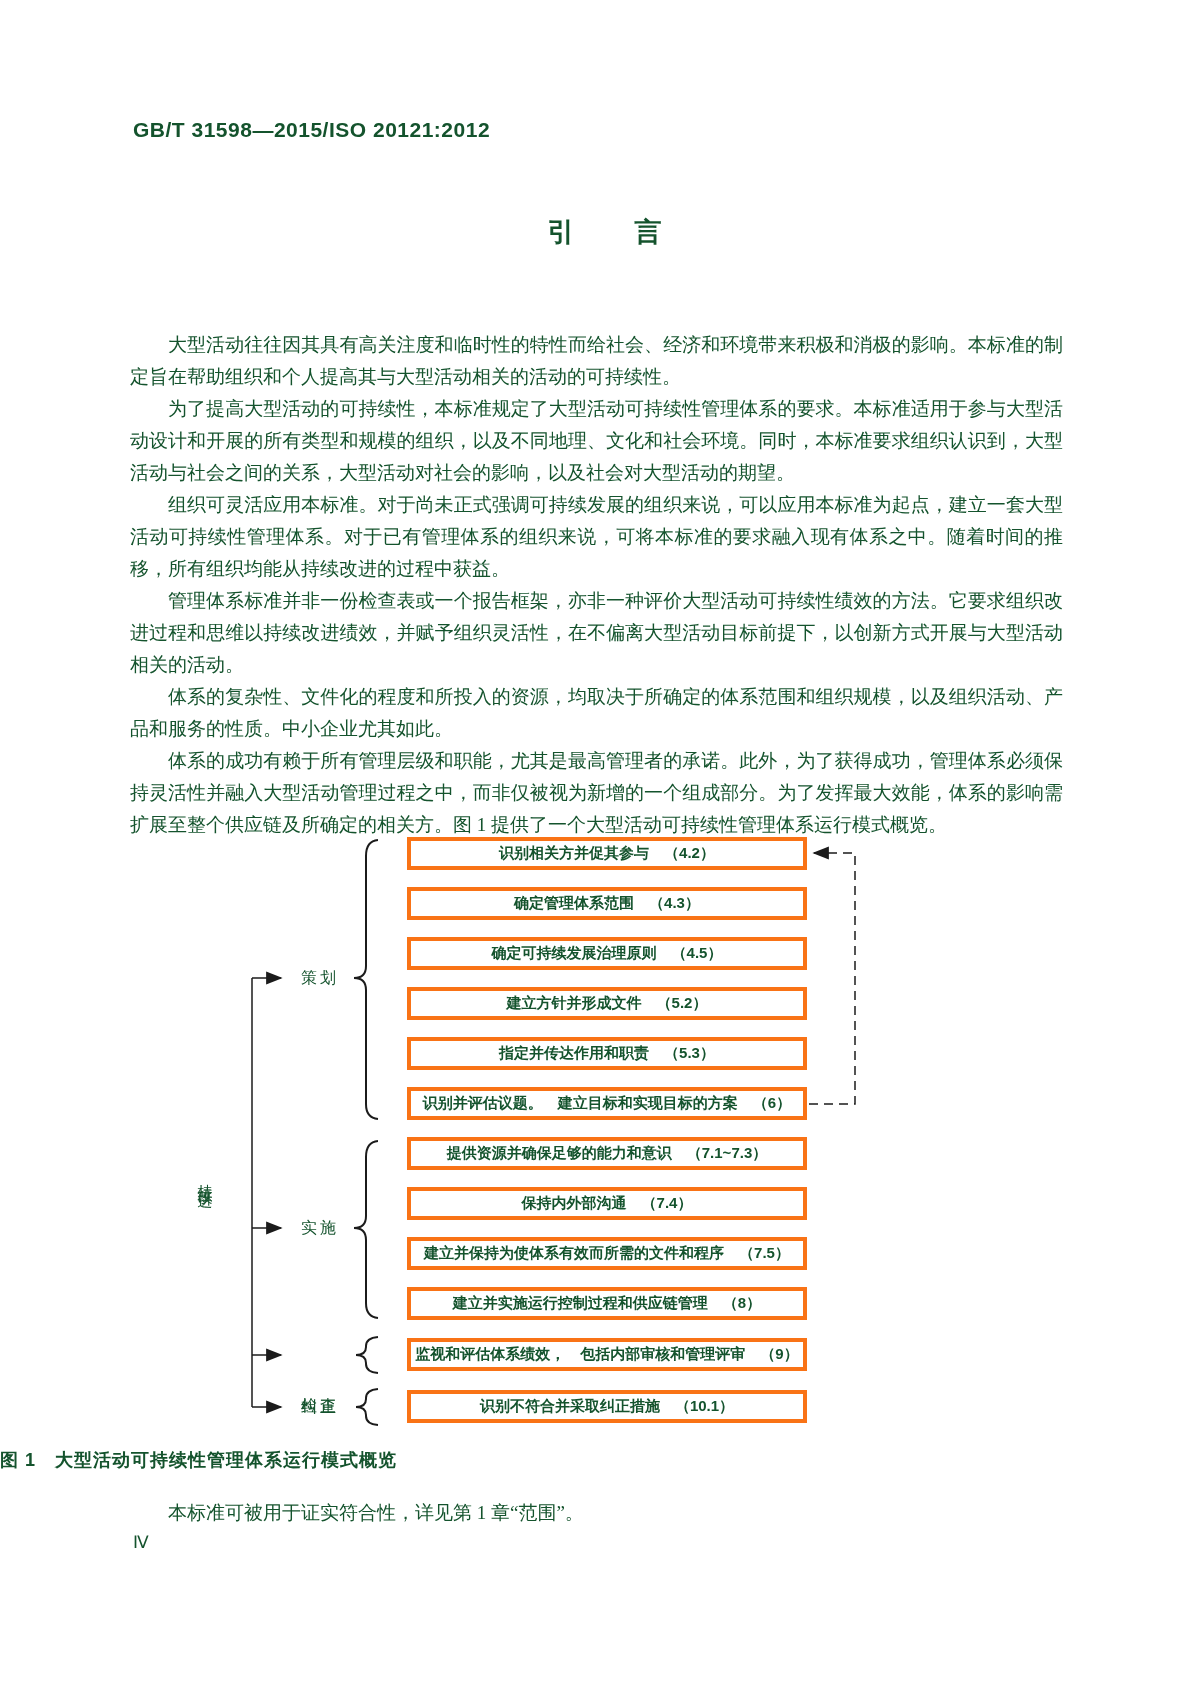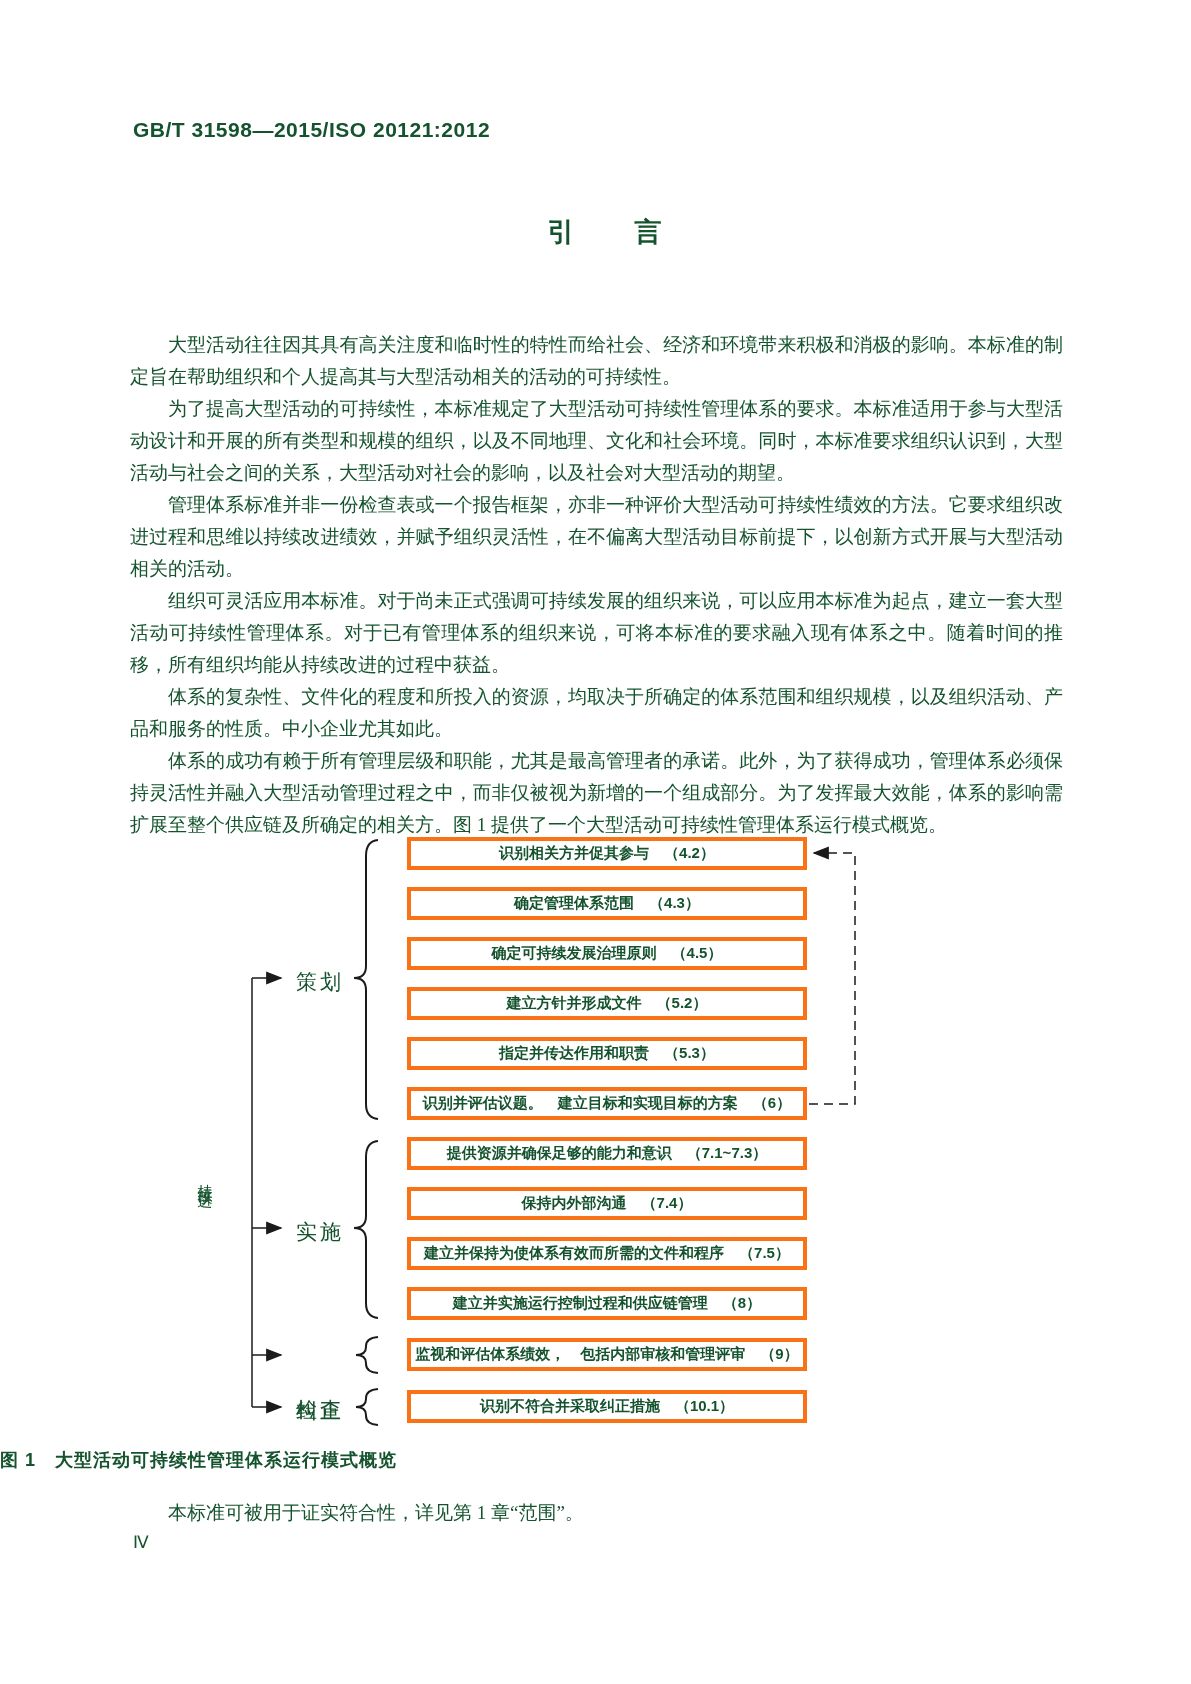--- a/index.html
+++ b/index.html
@@ -60,21 +60,21 @@
     font-family: "Liberation Sans", sans-serif;
     font-weight: bold;
     font-size: 15px;
     white-space: nowrap;
   }
   .glabel {
     position: absolute;
     left: 294px;
     width: 52px;
     text-align: center;
-    font-size: 21px;
+    font-size: 16px;
     letter-spacing: 3px;
   }
   .side-label {
     position: absolute;
     left: 190px;
     top: 1172px;
     width: 24px;
     writing-mode: vertical-rl;
     text-orientation: upright;
     font-size: 15px;
@@ -112,22 +112,22 @@
 
 <div class="page">
 
   <div class="std-header">GB/T 31598—2015/ISO 20121:2012</div>
 
   <h1 class="doc-title">引　　言</h1>
 
   <div class="body-text">
     <p>大型活动往往因其具有高关注度和临时性的特性而给社会、经济和环境带来积极和消极的影响。本标准的制定旨在帮助组织和个人提高其与大型活动相关的活动的可持续性。</p>
     <p>为了提高大型活动的可持续性，本标准规定了大型活动可持续性管理体系的要求。本标准适用于参与大型活动设计和开展的所有类型和规模的组织，以及不同地理、文化和社会环境。同时，本标准要求组织认识到，大型活动与社会之间的关系，大型活动对社会的影响，以及社会对大型活动的期望。</p>
+    <p>组织可灵活应用本标准。对于尚未正式强调可持续发展的组织来说，可以应用本标准为起点，建立一套大型活动可持续性管理体系。对于已有管理体系的组织来说，可将本标准的要求融入现有体系之中。随着时间的推移，所有组织均能从持续改进的过程中获益。</p>
     <p>管理体系标准并非一份检查表或一个报告框架，亦非一种评价大型活动可持续性绩效的方法。它要求组织改进过程和思维以持续改进绩效，并赋予组织灵活性，在不偏离大型活动目标前提下，以创新方式开展与大型活动相关的活动。</p>
-    <p>组织可灵活应用本标准。对于尚未正式强调可持续发展的组织来说，可以应用本标准为起点，建立一套大型活动可持续性管理体系。对于已有管理体系的组织来说，可将本标准的要求融入现有体系之中。随着时间的推移，所有组织均能从持续改进的过程中获益。</p>
     <p>体系的复杂性、文件化的程度和所投入的资源，均取决于所确定的体系范围和组织规模，以及组织活动、产品和服务的性质。中小企业尤其如此。</p>
     <p>体系的成功有赖于所有管理层级和职能，尤其是最高管理者的承诺。此外，为了获得成功，管理体系必须保持灵活性并融入大型活动管理过程之中，而非仅被视为新增的一个组成部分。为了发挥最大效能，体系的影响需扩展至整个供应链及所确定的相关方。图 1 提供了一个大型活动可持续性管理体系运行模式概览。</p>
   </div>
 
   <div class="figure">
 
     <svg width="1191" height="1684" viewBox="0 0 1191 1684">
       <defs>
         <marker id="ah" viewBox="0 0 10 8" refX="9" refY="4" markerWidth="11" markerHeight="9" orient="auto">
           <path d="M0,0 L10,4 L0,8 z" fill="#1b1b1b"></path>

